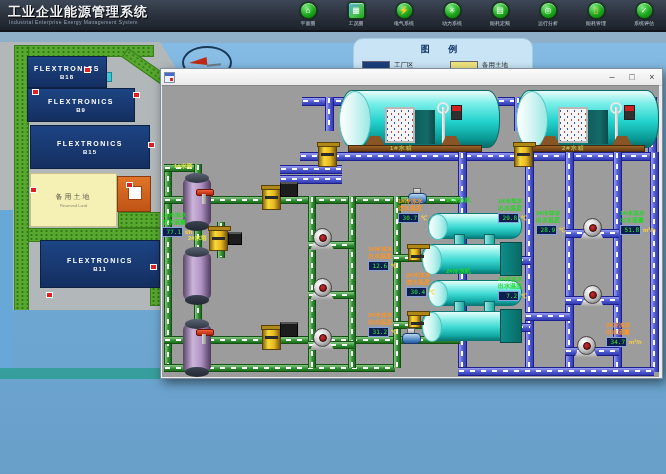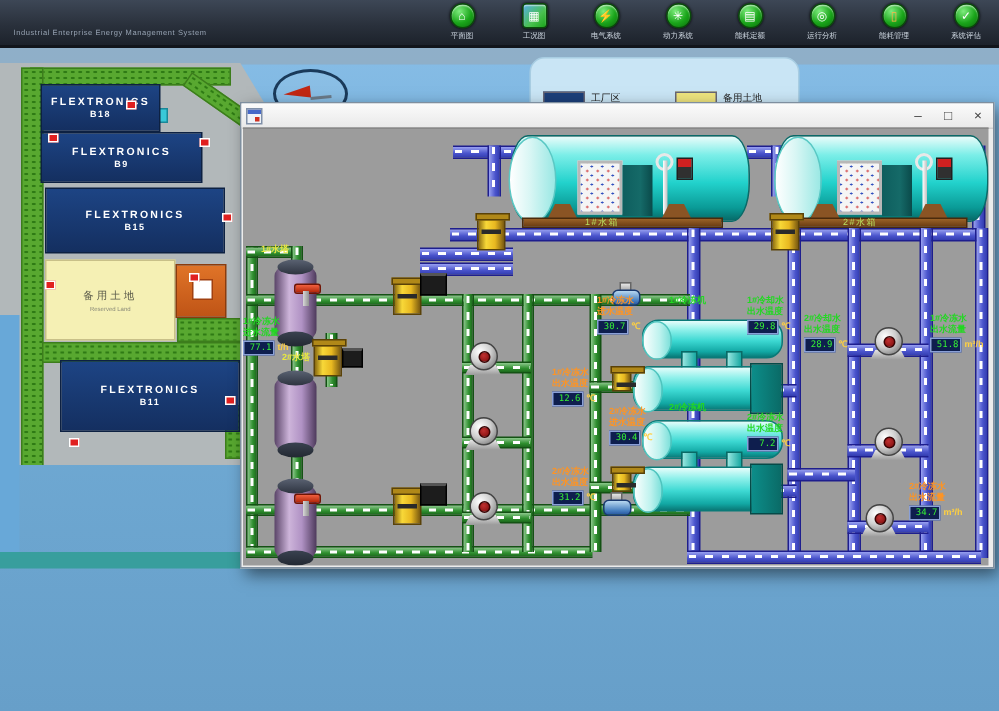--- a/index.html
+++ b/index.html
@@ -151,20 +151,21 @@
   .unit{font-size:6px;color:#ffd040;font-weight:bold;}
   .lbl-y{position:absolute;font-size:6px;font-weight:bold;color:#e8e840;white-space:nowrap;}
   .lbl-g{position:absolute;font-size:6px;font-weight:bold;color:#22d822;white-space:nowrap;}
 </style>
 </head>
 <body>
 
 <div class="stage">
 
   <div class="header">
+    <div class="app-title">工业企业能源管理系统</div>
     <div class="app-sub">Industrial Enterprise Energy Management System</div>
     <div class="toolbar">
       <div class="tb-item">
         <div class="tb-icon">⌂</div>
         <div class="tb-label">平面图</div>
       </div>
       <div class="tb-item">
         <div class="tb-icon sq">▦</div>
         <div class="tb-label">工况图</div>
       </div>
@@ -243,20 +244,21 @@
 
     <div class="waterL"></div>
     <div class="teal-band"></div>
 
     <div class="compass">
       <div class="needle"></div>
       <div class="needle-tail"></div>
     </div>
 
     <div class="legend">
+      <div class="lg-title">图  例</div>
       <div class="lg-item" style="left:8px;">
         <div class="lg-swatch" style="background:#1b3f7a;"></div>
         <div class="lg-txt">
           <div class="c">工厂区</div>
           <div class="e">Factory</div>
         </div>
       </div>
       <div class="lg-item" style="left:96px;">
         <div class="lg-swatch" style="background:#eee47e;"></div>
         <div class="lg-txt">

